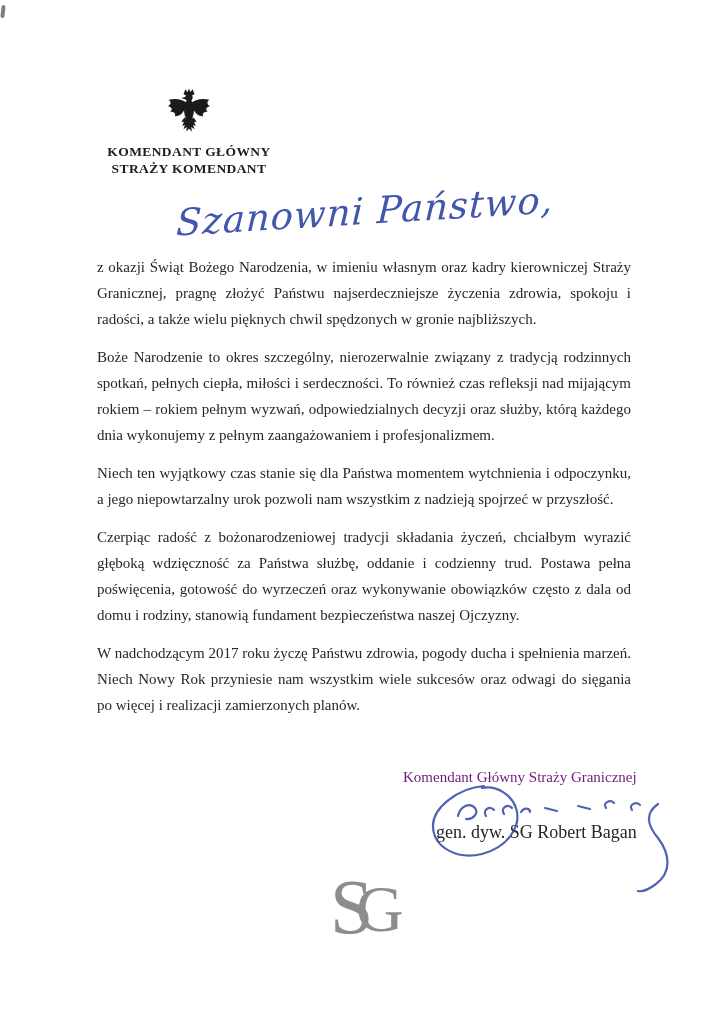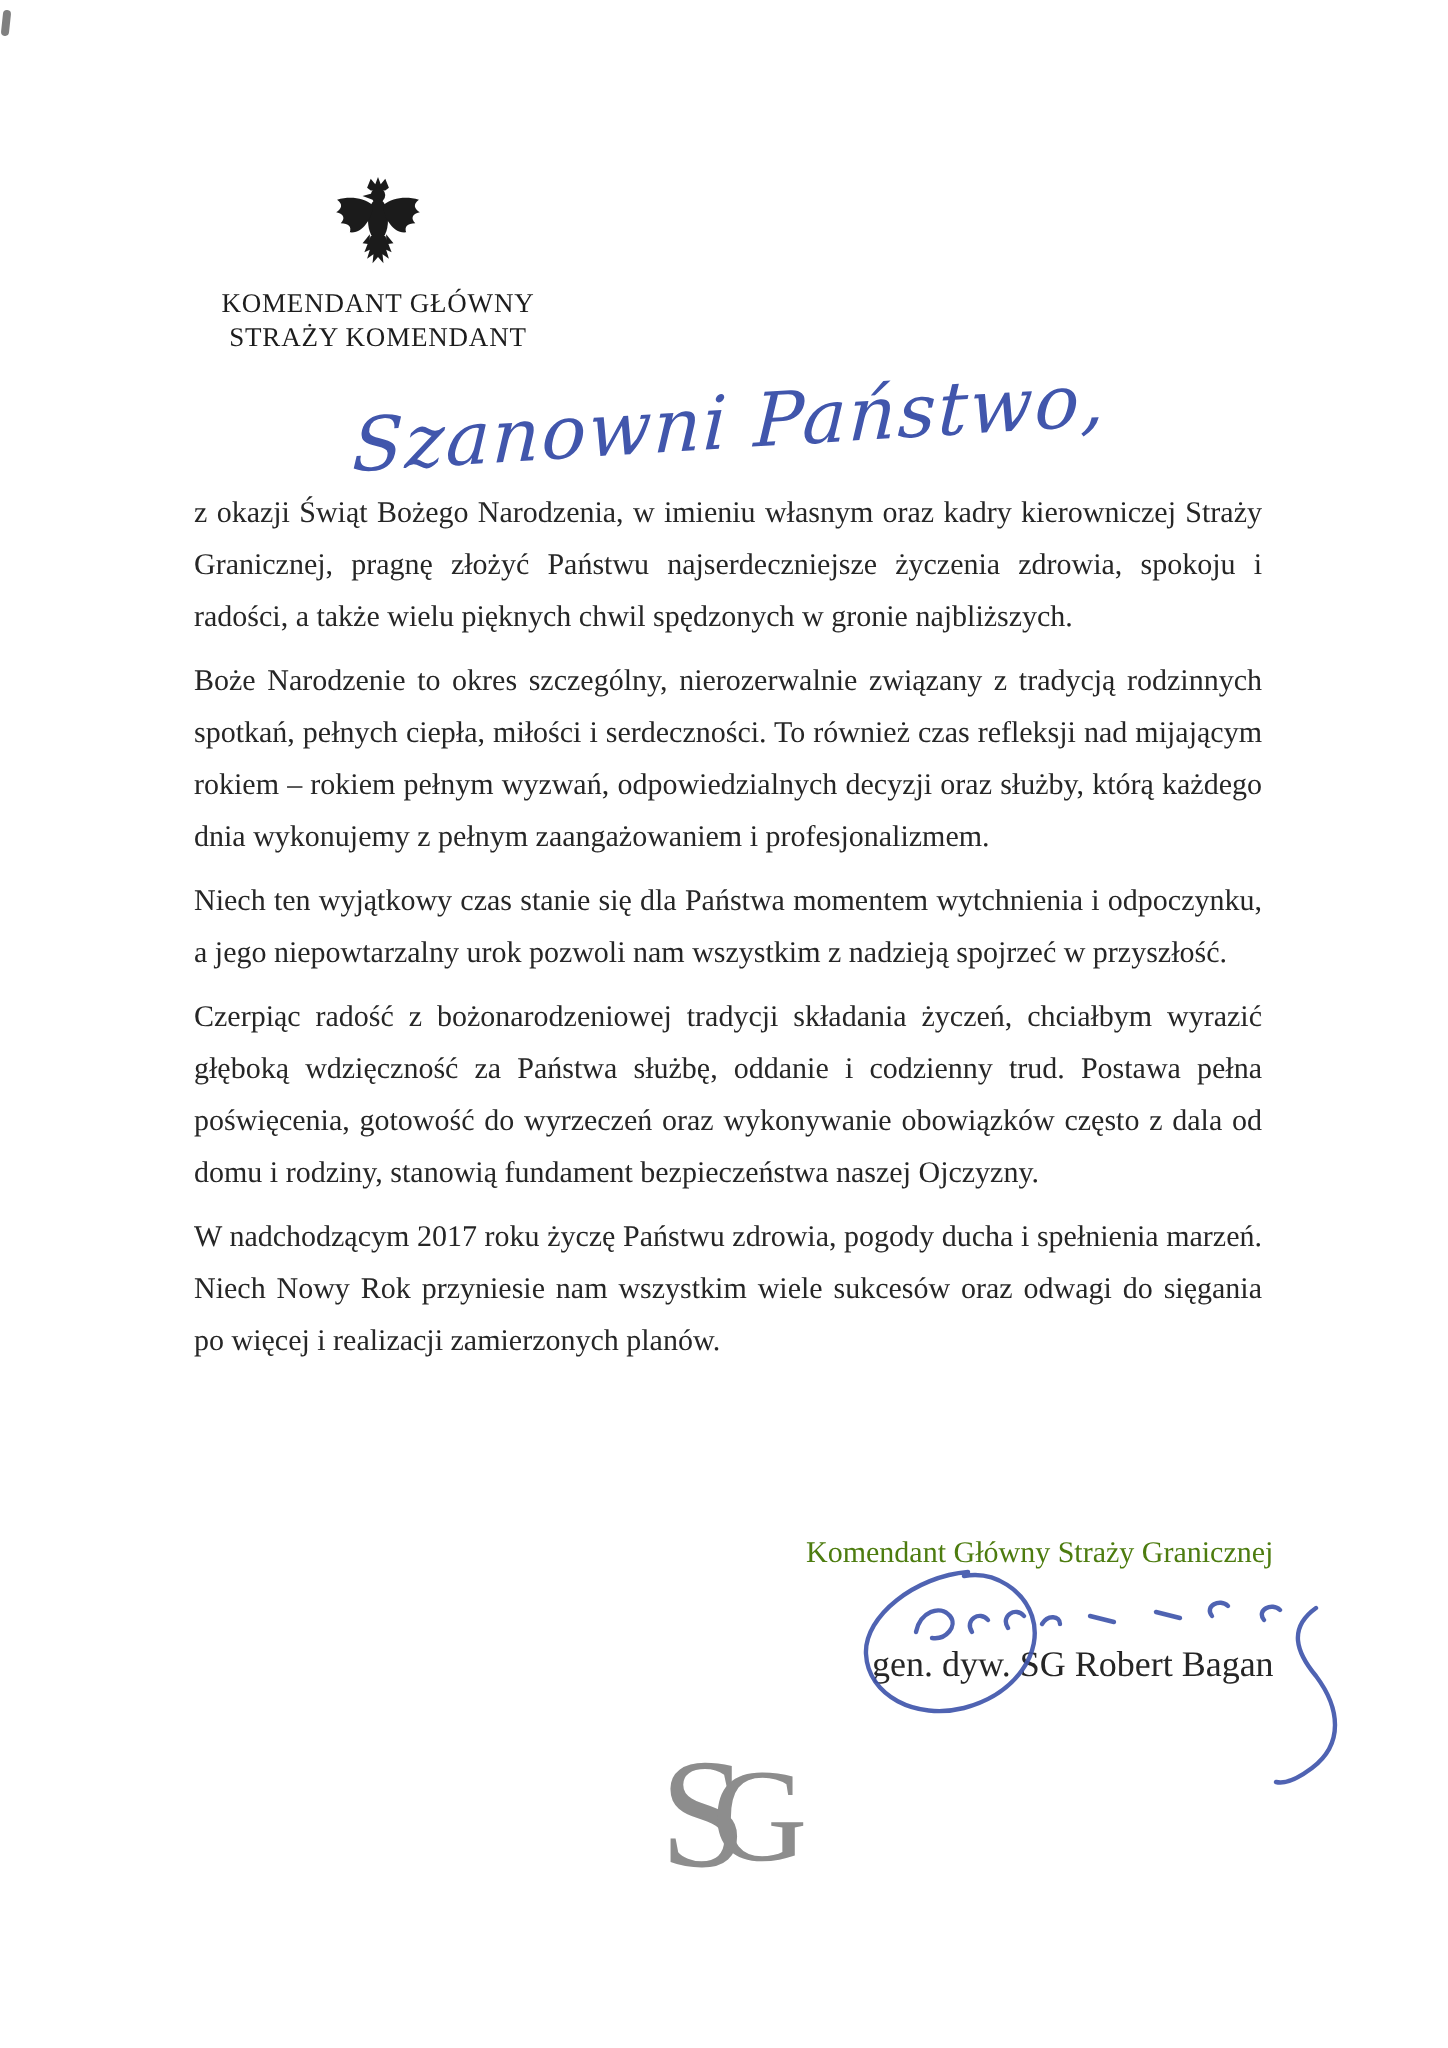--- a/index.html
+++ b/index.html
@@ -22,21 +22,21 @@
     opacity: .85;
   }
   .letterhead {
     position: absolute;
     left: 97px; top: 88px;
     width: 184px;
     text-align: center;
   }
   .eagle { display: block; margin: 0 auto 5px auto; }
   .org-title {
-    font-weight: normal;
+    font-weight: bold;
     font-size: 13.5px;
     line-height: 17px;
     letter-spacing: .4px;
     color: #1c1c1c;
     white-space: nowrap;
   }
   .salutation {
     position: absolute;
     left: 176px; top: 190px;
     font-family: "DejaVu Serif", serif;
@@ -49,26 +49,26 @@
   }
   .letter-body {
     position: absolute;
     left: 97px; top: 242px;
     width: 534px;
     font-size: 15px;
     line-height: 26px;
     text-align: justify;
     color: #262626;
   }
-  .letter-body p { margin: 2px 0 6px 0; }
+  .letter-body p { margin: 12px 0 6px 0; }
   .signoff-title {
     position: absolute;
     left: 403px; top: 769px;
     font-size: 15px;
-    color: #4d7c0f;
+    color: #701a75;
     white-space: nowrap;
   }
   .signoff-name {
     position: absolute;
     left: 436px; top: 822px;
     font-size: 18px;
     color: #262626;
     white-space: nowrap;
   }
   .signature-scribble {

